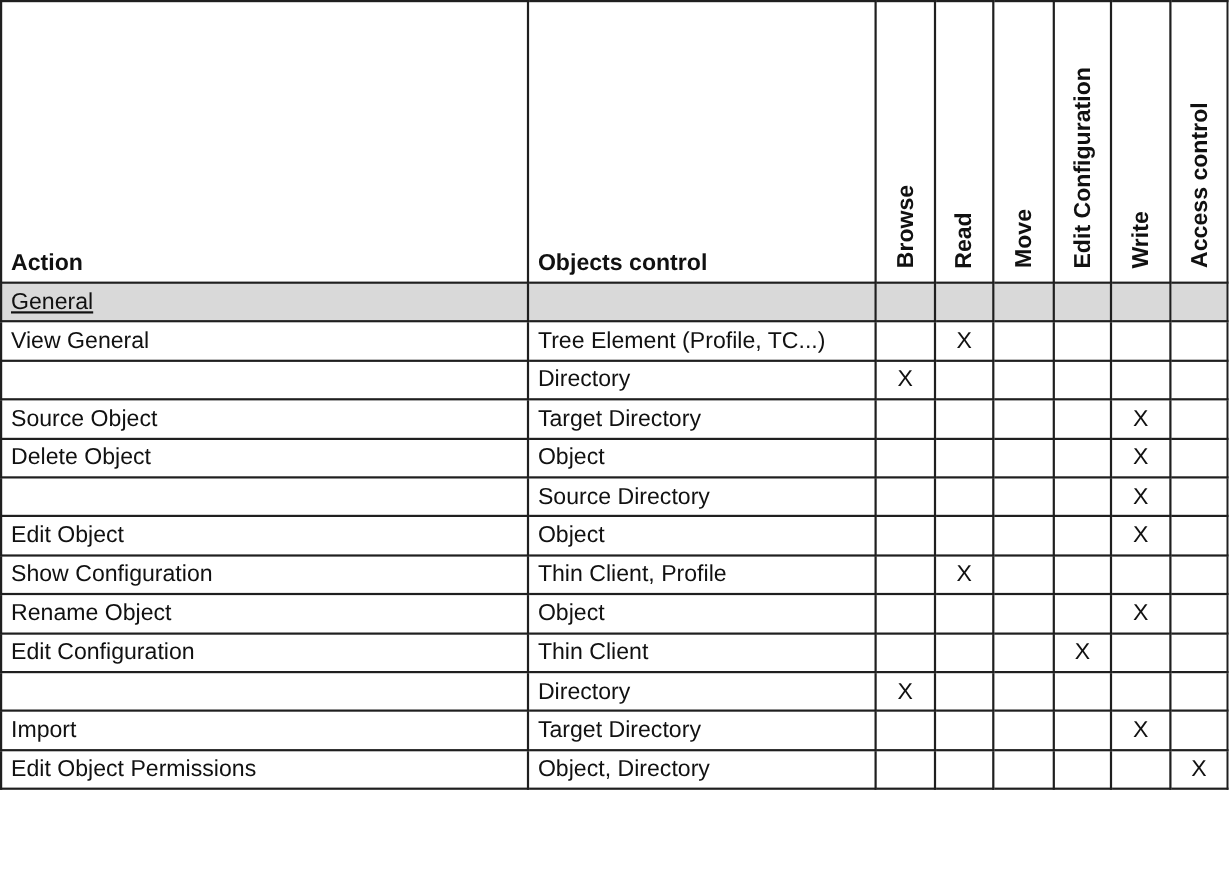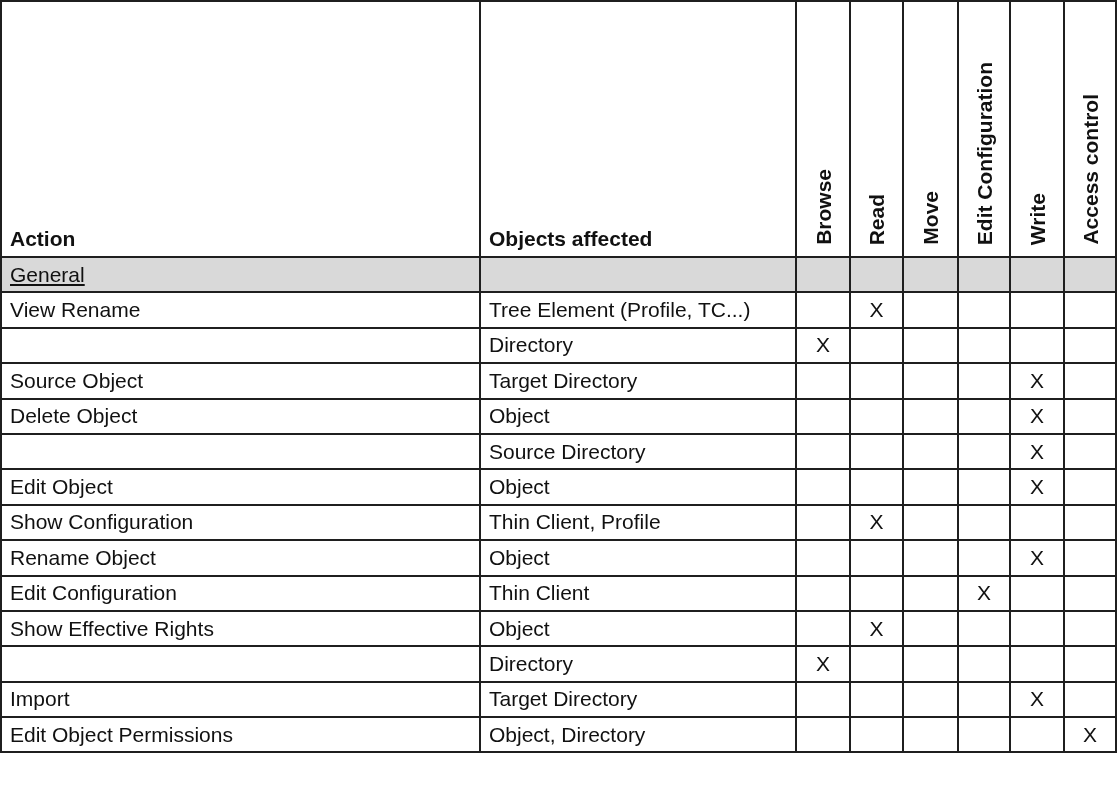--- a/index.html
+++ b/index.html
@@ -82,21 +82,21 @@
     <col style="width:54px">
     <col style="width:53px">
     <col style="width:55px">
     <col style="width:52px">
     <col style="width:54px">
     <col style="width:52px">
   </colgroup>
   <thead>
     <tr>
       <th class="h-left">Action</th>
-      <th class="h-left">Objects affected</th>
+      <th class="h-left">Objects control</th>
       <th class="h-rot">
         <span class="vtext">Browse</span>
       </th>
       <th class="h-rot">
         <span class="vtext">Read</span>
       </th>
       <th class="h-rot">
         <span class="vtext">Move</span>
       </th>
       <th class="h-rot">
@@ -117,21 +117,21 @@
       </td>
       <td class="c-mark"></td>
       <td class="c-mark"></td>
       <td class="c-mark"></td>
       <td class="c-mark"></td>
       <td class="c-mark"></td>
       <td class="c-mark"></td>
       <td class="c-mark"></td>
     </tr>
   <tr>
-        <td class="c-text">View Rename</td>
+        <td class="c-text">View General</td>
         <td class="c-text">Tree Element (Profile, TC...)</td>
         <td class="c-mark"></td>
         <td class="c-mark">X</td>
         <td class="c-mark"></td>
         <td class="c-mark"></td>
         <td class="c-mark"></td>
         <td class="c-mark"></td>
       </tr>
       <tr>
         <td class="c-text"></td>
@@ -203,30 +203,20 @@
         <td class="c-mark">X</td>
         <td class="c-mark"></td>
       </tr>
       <tr>
         <td class="c-text">Edit Configuration</td>
         <td class="c-text">Thin Client</td>
         <td class="c-mark"></td>
         <td class="c-mark"></td>
         <td class="c-mark"></td>
         <td class="c-mark">X</td>
-        <td class="c-mark"></td>
-        <td class="c-mark"></td>
-      </tr>
-      <tr>
-        <td class="c-text">Show Effective Rights</td>
-        <td class="c-text">Object</td>
-        <td class="c-mark"></td>
-        <td class="c-mark">X</td>
-        <td class="c-mark"></td>
-        <td class="c-mark"></td>
         <td class="c-mark"></td>
         <td class="c-mark"></td>
       </tr>
       <tr>
         <td class="c-text"></td>
         <td class="c-text">Directory</td>
         <td class="c-mark">X</td>
         <td class="c-mark"></td>
         <td class="c-mark"></td>
         <td class="c-mark"></td>

